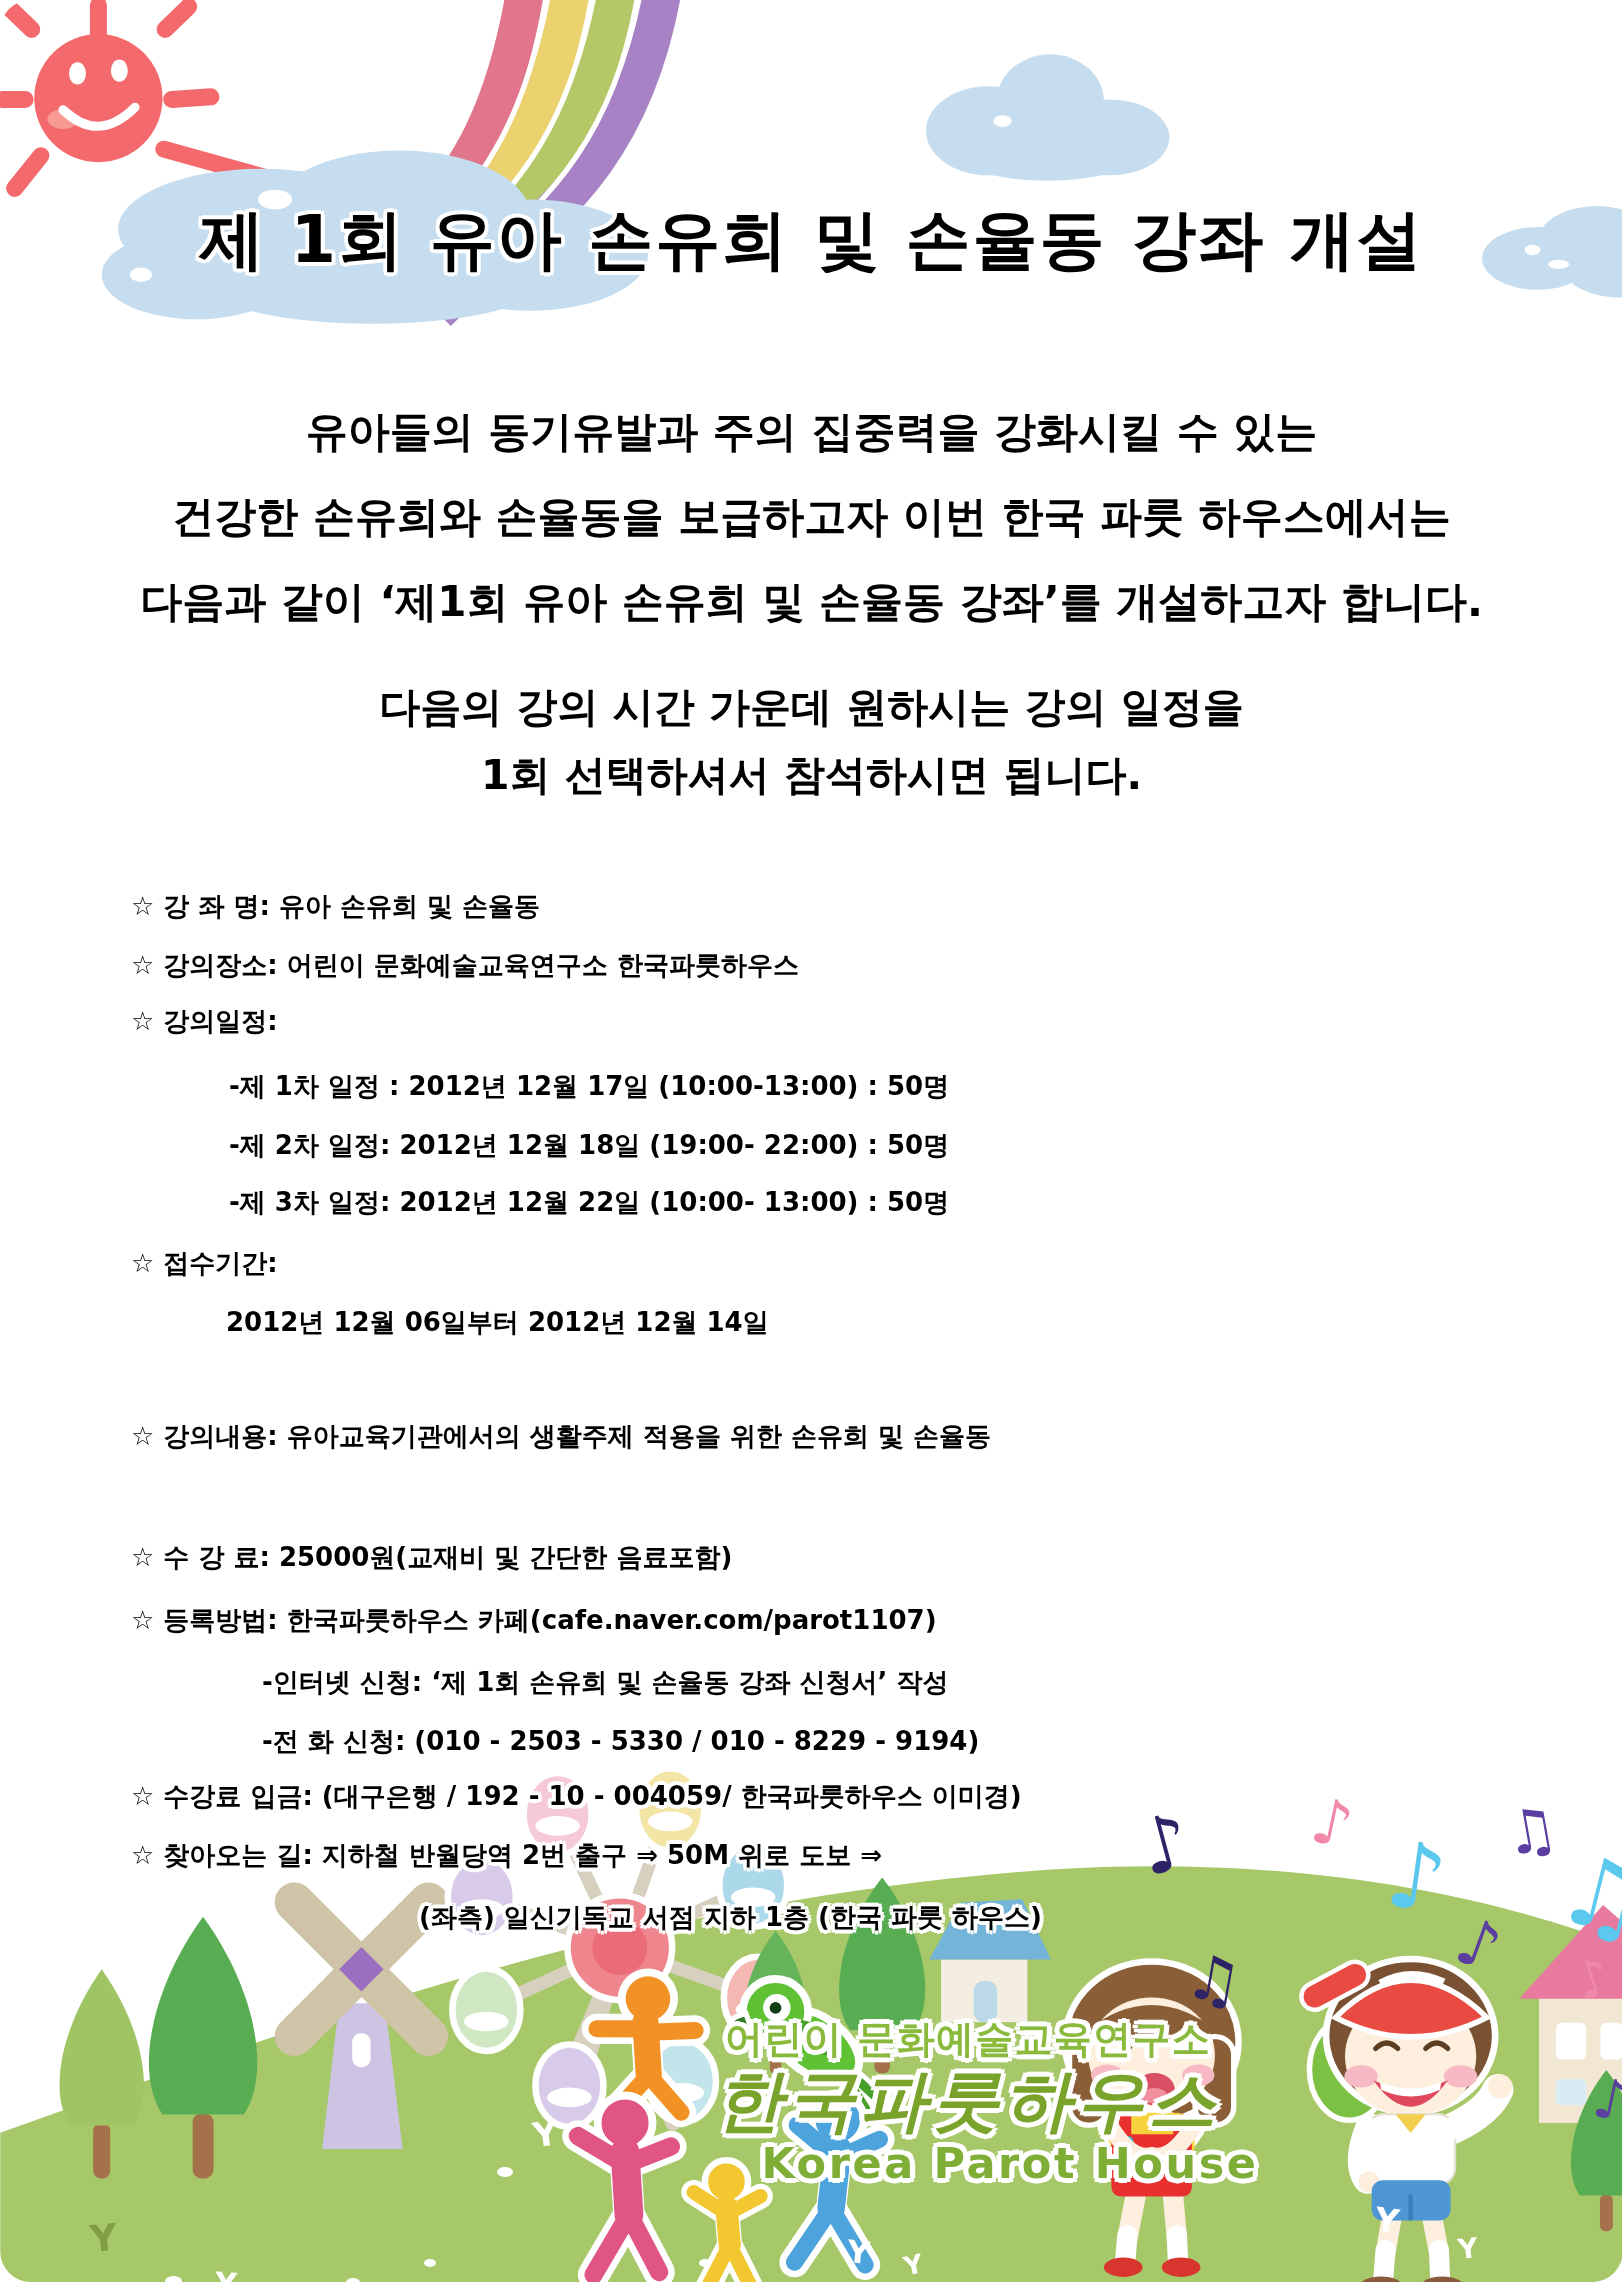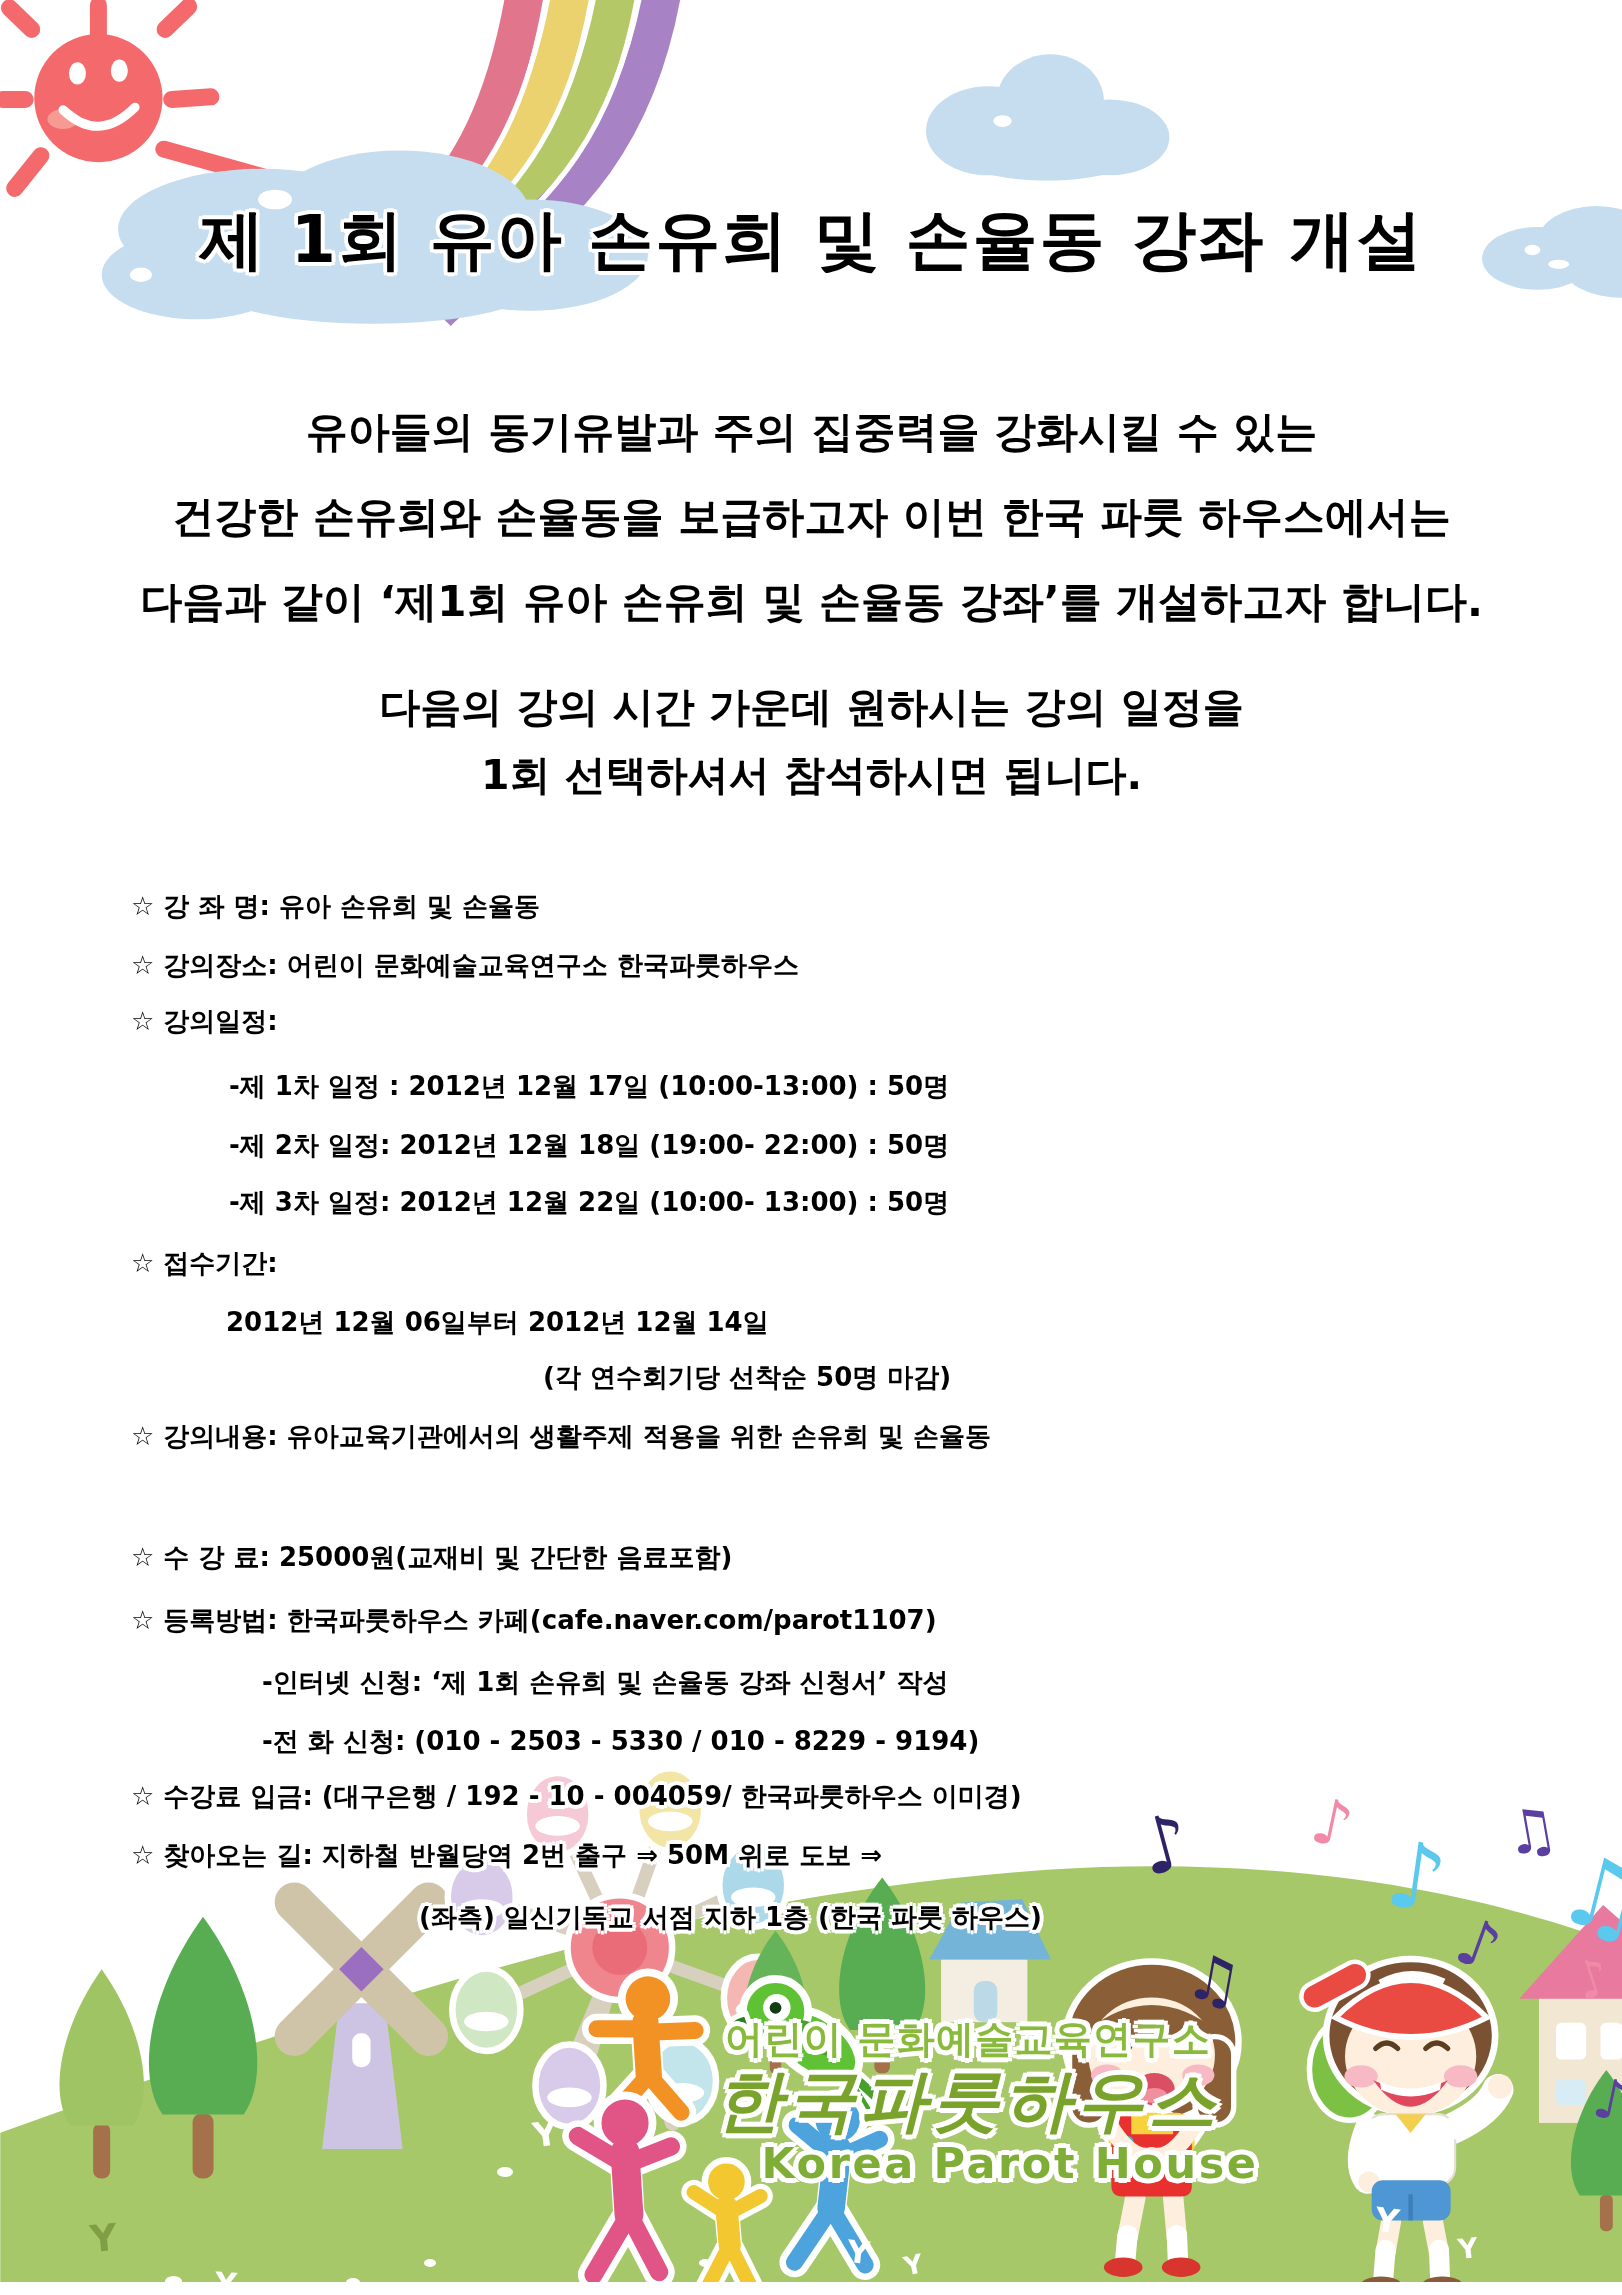--- a/index.html
+++ b/index.html
@@ -1,17 +1,17 @@
 <!DOCTYPE html>
 <html style="font-size:10.5px"><head>
 <meta charset="utf-8">
 <style>
   html,body{margin:0;padding:0;background:#fff;}
   .poster{position:relative;width:1623px;height:2282px;background:#ffffff;overflow:hidden;
-          font-family:"DejaVu Sans","Liberation Sans",sans-serif;color:#000;}
+          font-family:"DejaVu Sans","Liberation Sans",sans-serif;color:#000;border-radius:31px;}
   .art{position:absolute;left:0;top:0;z-index:1;}
   .txt{position:absolute;z-index:5;font-weight:700;}
   .outline-w{text-shadow:3.9px 0 0 #fff,-3.9px 0 0 #fff,0 3.9px 0 #fff,0 -3.9px 0 #fff,
              3.3px 3.3px 0 #fff,-3.3px 3.3px 0 #fff,3.3px -3.3px 0 #fff,-3.3px -3.3px 0 #fff;}
   .title{top:196px;left:0;width:100%;text-align:center;font-size:65px;letter-spacing:2px;white-space:nowrap;}
   .intro{top:389px;left:0;width:100%;text-align:center;font-size:42px;line-height:85px;}
   .guide{top:673px;left:0;width:100%;text-align:center;font-size:41px;line-height:68px;}
   .dline{position:absolute;z-index:5;white-space:nowrap;font-size:26px;font-weight:700;}
   .logo-org{left:968px;top:2014px;transform:translateX(-50%);font-size:38px;color:#8aba3c;
             white-space:nowrap;letter-spacing:1.3px;}
@@ -288,21 +288,20 @@
   </div>
 
   <div class="dline outline-w" style="top:889px;left:131px">☆ 강 좌 명: 유아 손유희 및 손율동</div>
   <div class="dline outline-w" style="top:948px;left:131px">☆ 강의장소: 어린이 문화예술교육연구소 한국파룻하우스</div>
   <div class="dline outline-w" style="top:1004px;left:131px">☆ 강의일정:</div>
   <div class="dline outline-w" style="top:1069px;left:229px">-제 1차 일정 : 2012년 12월 17일 (10:00-13:00) : 50명</div>
   <div class="dline outline-w" style="top:1128px;left:229px">-제 2차 일정: 2012년 12월 18일 (19:00- 22:00) : 50명</div>
   <div class="dline outline-w" style="top:1185px;left:229px">-제 3차 일정: 2012년 12월 22일 (10:00- 13:00) : 50명</div>
   <div class="dline outline-w" style="top:1246px;left:131px">☆ 접수기간:</div>
   <div class="dline outline-w" style="top:1305px;left:226px">2012년 12월 06일부터 2012년 12월 14일</div>
-  <div class="dline outline-w" style="top:1360px;left:543px">(각 연수회기당 선착순 50명 마감)</div>
   <div class="dline outline-w" style="top:1419px;left:131px">☆ 강의내용: 유아교육기관에서의 생활주제 적용을 위한 손유희 및 손율동</div>
   <div class="dline outline-w" style="top:1540px;left:131px">☆ 수 강 료: 25000원(교재비 및 간단한 음료포함)</div>
   <div class="dline outline-w" style="top:1603px;left:131px">☆ 등록방법: 한국파룻하우스 카페(cafe.naver.com/parot1107)</div>
   <div class="dline outline-w" style="top:1665px;left:262px">-인터넷 신청: ‘제 1회 손유희 및 손율동 강좌 신청서’ 작성</div>
   <div class="dline outline-w" style="top:1724px;left:262px">-전 화  신청: (010 - 2503 - 5330 / 010 - 8229 - 9194)</div>
   <div class="dline outline-w" style="top:1779px;left:131px">☆ 수강료 입금: (대구은행 / 192 - 10 - 004059/ 한국파룻하우스 이미경)</div>
   <div class="dline outline-w" style="top:1838px;left:131px">☆ 찾아오는 길: 지하철 반월당역 2번 출구 ⇒ 50M 위로 도보 ⇒</div>
   <div class="dline outline-w" style="top:1900px;left:419px">(좌측) 일신기독교 서점 지하 1층 (한국 파룻 하우스)</div>
 
   <div class="txt logo-org">어린이 문화예술교육연구소</div>

